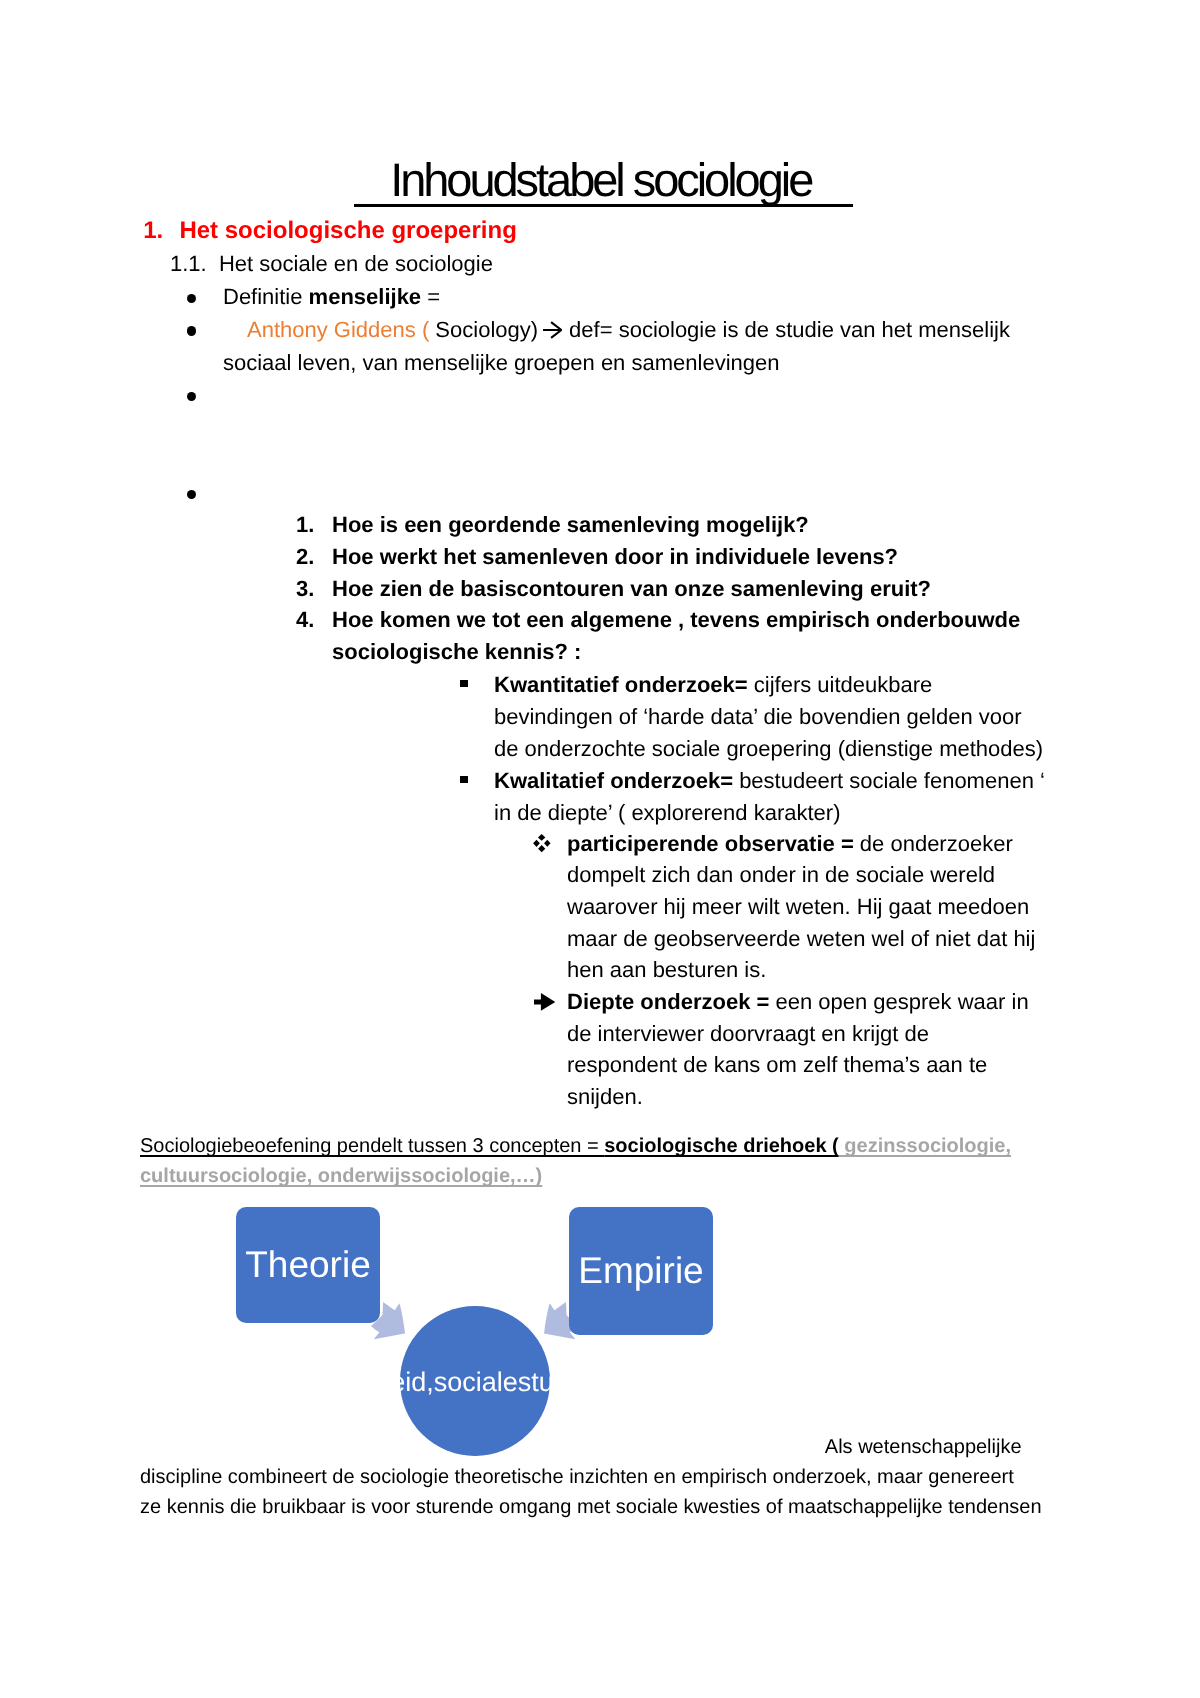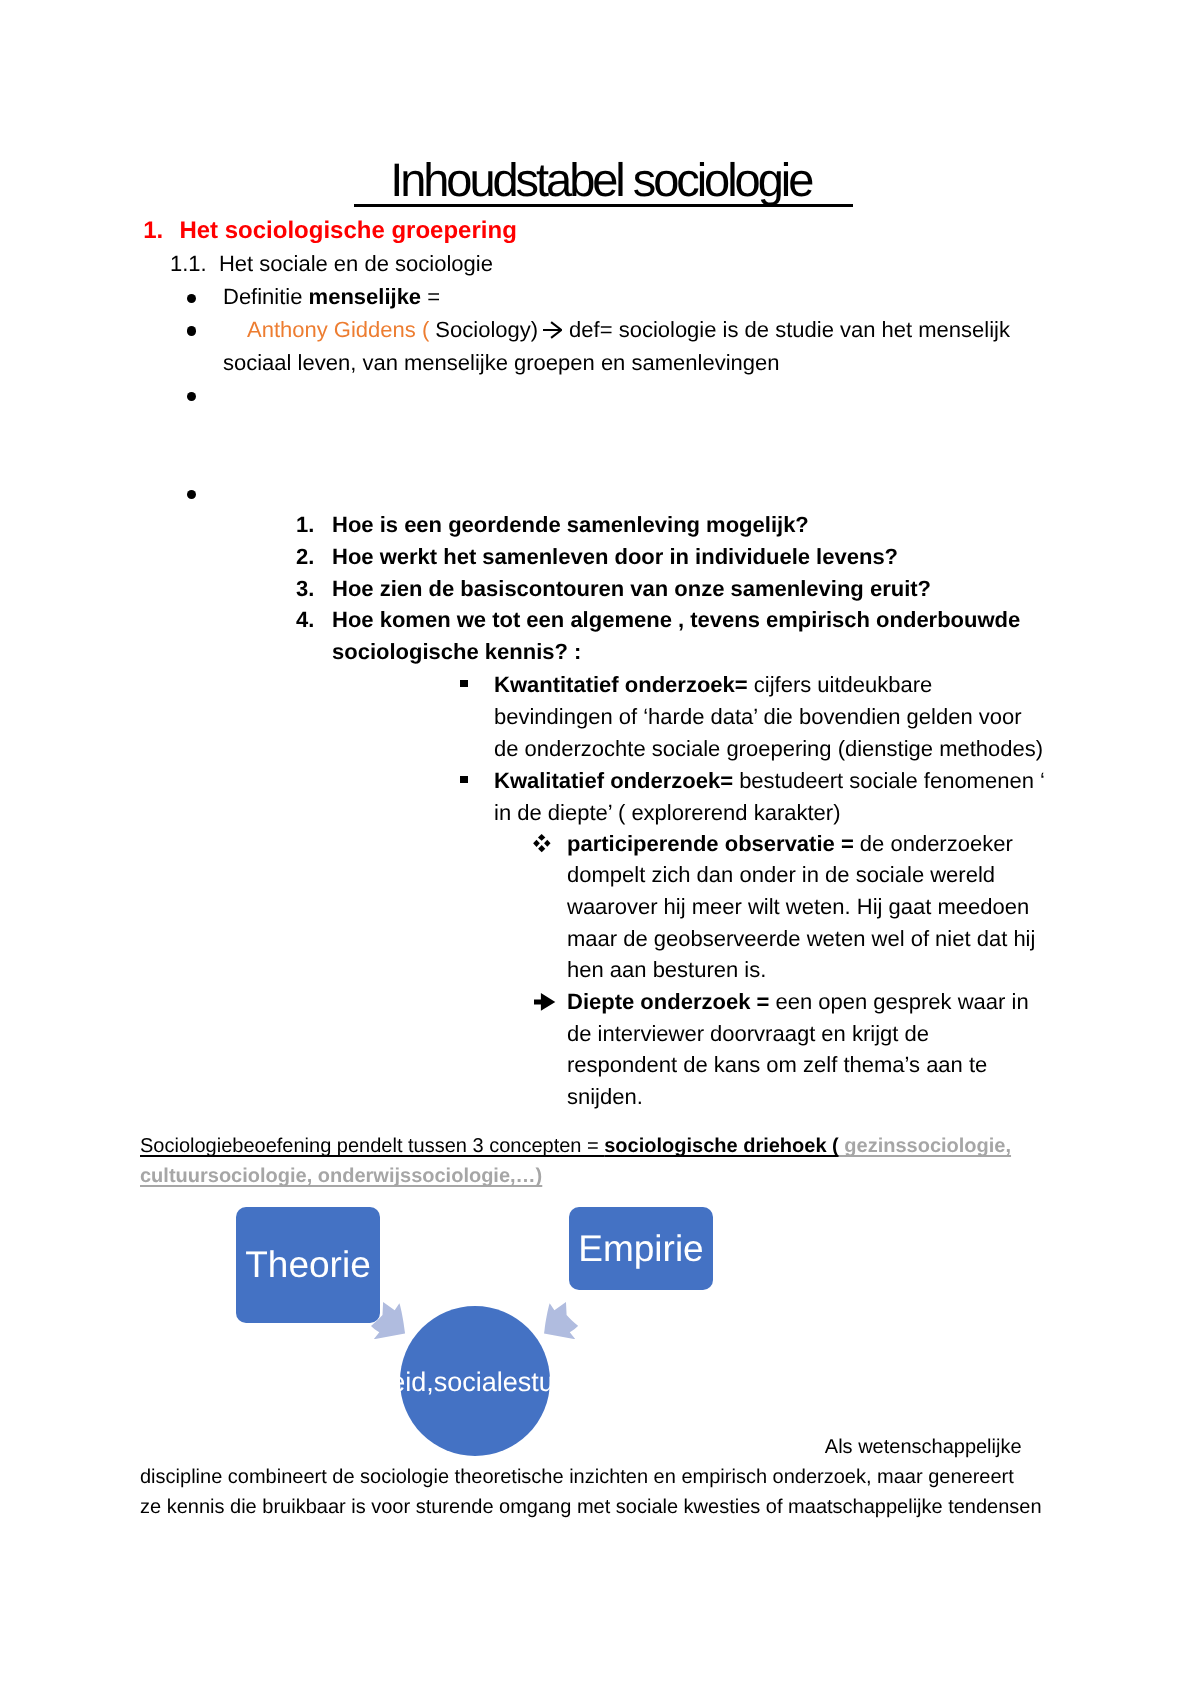--- a/index.html
+++ b/index.html
@@ -101,21 +101,21 @@
 
   <svg class="abs" style="left:371.1px;top:1301.9px;" width="34.1" height="37.3" viewBox="0 0 34.1 37.3">
       <path d="M12.1,0 L23.7,8.2 L28.4,1.2 C30.2,6.5 32.6,19.5 33.6,28.2 L34.1,31.5 L2.7,37.3 L8.3,30.3 C5.0,28.3 2.0,26.0 0,23.9 C4.6,20.0 8.6,16.2 11.5,12.9 Z" fill="#B0BCDF"></path>
     </svg>
   <svg class="abs" style="left:543.9px;top:1301.9px;transform:scaleX(-1);" width="34.1" height="37.3" viewBox="0 0 34.1 37.3">
       <path d="M12.1,0 L23.7,8.2 L28.4,1.2 C30.2,6.5 32.6,19.5 33.6,28.2 L34.1,31.5 L2.7,37.3 L8.3,30.3 C5.0,28.3 2.0,26.0 0,23.9 C4.6,20.0 8.6,16.2 11.5,12.9 Z" fill="#B0BCDF"></path>
     </svg>
   <div class="box" style="left:236px;top:1207px;width:144px;height:116px;">
       <span>Theorie</span>
     </div>
-  <div class="box" style="left:569px;top:1207px;width:144px;height:83px;">
+  <div class="box" style="left:569px;top:1207px;width:144px;height:128px;">
       <span>Empirie</span>
     </div>
   <div class="circ" style="left:400px;top:1306px;width:150px;height:150px;">
       <span>Beleid,</span>
       <span>sociale</span>
       <span>sturing</span>
     </div>
 
   <div class="tb sm" style="left:140px;top:1431.6px;width:930px;line-height:30px;"><span style="display:inline-block;width:684.8px"></span><span>Als wetenschappelijke</span><br><span>discipline combineert de sociologie theoretische inzichten en empirisch onderzoek, maar genereert</span><br><span>ze kennis die bruikbaar is voor sturende omgang met sociale kwesties of maatschappelijke tendensen</span></div>
 

